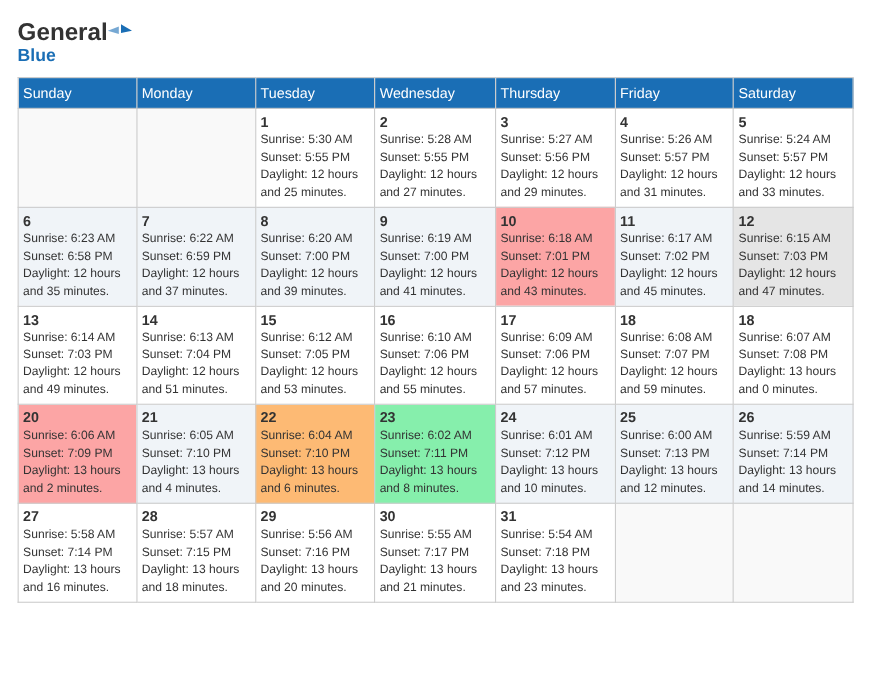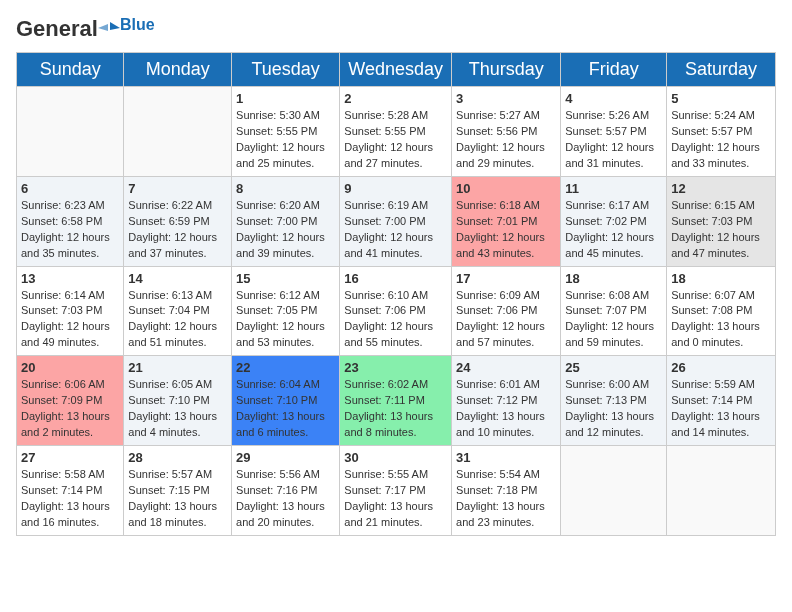--- a/index.html
+++ b/index.html
@@ -11,21 +11,21 @@
       padding: 16px;
     }
     .header {
       display: flex;
       justify-content: space-between;
       align-items: flex-start;
       margin-bottom: 10px;
     }
     .logo {
       display: flex;
-      flex-direction: row;
+      flex-direction: column;
       align-items: flex-start;
     }
     .logo-line {
       display: flex;
       align-items: center;
     }
     .title-block {
       text-align: right;
     }
     .month-title {
@@ -39,22 +39,22 @@
     }
     table {
       width: 100%;
       border-collapse: collapse;
       font-size: 11px;
     }
     thead tr th {
       background-color: #1a6eb5;
       color: #fff;
       padding: 6px 4px;
-      text-align: center;
-      font-size: 18px;
+      text-align: left;
+      font-size: 13px;
       font-weight: normal;
       border: 1px solid #ccc;
     }
     tbody tr td {
       border: 1px solid #ccc;
       vertical-align: top;
       padding: 4px;
       width: 113px;
       min-height: 70px;
       color: #333;
@@ -199,21 +199,21 @@
       </tr>
       <tr>
         <td style="background: #fca5a5;">
           <span class="day-num">20</span>
           <div class="day-info">Sunrise: 6:06 AM<br>Sunset: 7:09 PM<br>Daylight: 13 hours and 2 minutes.</div>
         </td>
         <td style="background: rgb(240, 244, 248);">
           <span class="day-num">21</span>
           <div class="day-info">Sunrise: 6:05 AM<br>Sunset: 7:10 PM<br>Daylight: 13 hours and 4 minutes.</div>
         </td>
-        <td style="background: #3b82f6;">
+        <td style="background: #fdba74;">
           <span class="day-num">22</span>
           <div class="day-info">Sunrise: 6:04 AM<br>Sunset: 7:10 PM<br>Daylight: 13 hours and 6 minutes.</div>
         </td>
         <td style="background: #86efac;">
           <span class="day-num">23</span>
           <div class="day-info">Sunrise: 6:02 AM<br>Sunset: 7:11 PM<br>Daylight: 13 hours and 8 minutes.</div>
         </td>
         <td style="background: rgb(240, 244, 248);">
           <span class="day-num">24</span>
           <div class="day-info">Sunrise: 6:01 AM<br>Sunset: 7:12 PM<br>Daylight: 13 hours and 10 minutes.</div>

